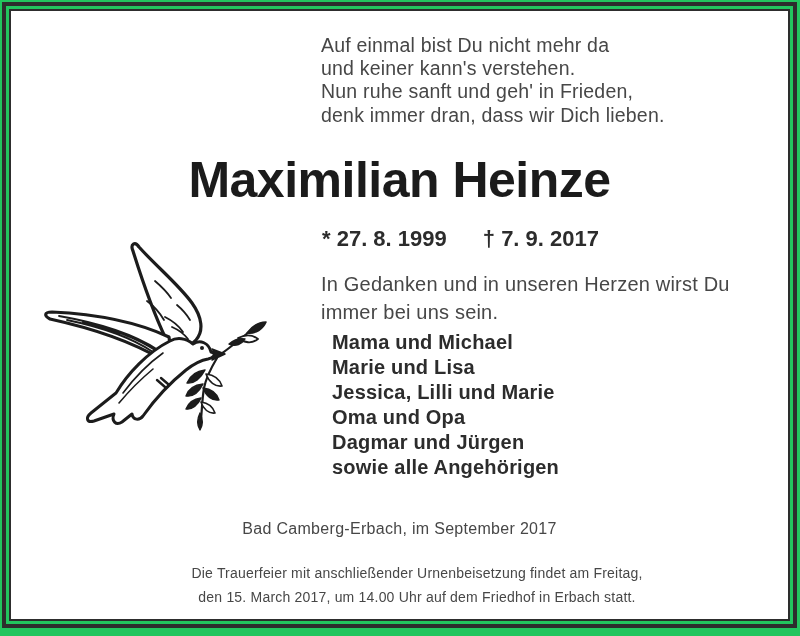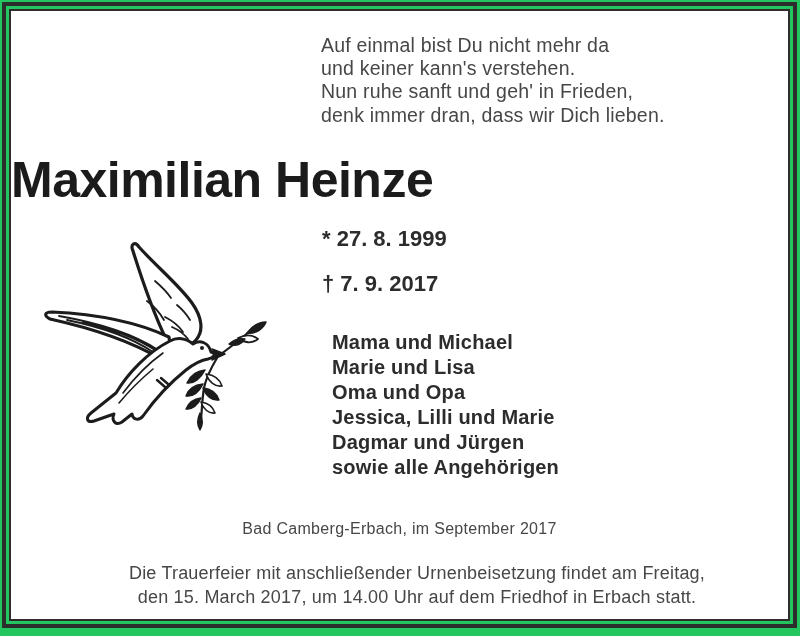--- a/index.html
+++ b/index.html
@@ -15,42 +15,42 @@
   .frame-inner {
     position:absolute; top:3px; left:3px; right:3px; bottom:3px;
     border:2px solid #2d2d2d; background:#ffffff;
   }
   .abs { position:absolute; }
   .verse {
     left:310px; top:23px;
     font-size:19.5px; line-height:23.2px; color:#474747; letter-spacing:0.2px;
   }
   .name {
-    left:0; right:0; top:140px; text-align:left;
+    left:0; right:0; top:140px; text-align:center;
     font-size:50px; font-weight:bold; color:#1b1b1b; letter-spacing:-0.5px;
   }
   .dates {
-    left:311px; top:215px; display:flex; gap:19px;
-    font-size:22px; font-weight:bold; color:#2c2c2c;flex-direction:column;
+    left:311px; top:215px; display:flex; gap:36px;
+    font-size:22px; font-weight:bold; color:#2c2c2c;
   }
   .tribute {
     left:310px; top:260px;
     font-size:20px; line-height:27.5px; color:#474747; letter-spacing:0.2px;
   }
   .mourners {
     left:310px; top:319px;
     font-size:20px; font-weight:bold; line-height:25px; color:#2c2c2c; letter-spacing:0.2px;margin-left:11px;
   }
   .place {
     left:0; right:0; top:509px; text-align:center;
     font-size:16px; color:#474747; letter-spacing:0.3px;
   }
   .funeral {
     left:0; right:0; top:551px; text-align:center;
-    font-size:18px; line-height:23.5px; color:#474747; letter-spacing:0.2px;padding-left:35px;
+    font-size:14px; line-height:23.5px; color:#474747; letter-spacing:0.2px;padding-left:35px;
   }
   .dove { left:20px; top:210px; }
 </style>
 </head>
 <body>
 
 <div class="page">
   <div class="frame-outer">
     <div class="frame-inner">
 
@@ -61,26 +61,30 @@
         <div>denk immer dran, dass wir Dich lieben.</div>
       </div>
 
       <div class="abs name">Maximilian Heinze</div>
 
       <div class="abs dates">
         <span>* 27. 8. 1999</span>
         <span>† 7. 9. 2017</span>
       </div>
 
+      <div class="abs tribute">
+        <div>In Gedanken und in unseren Herzen wirst Du</div>
+        <div>immer bei uns sein.</div>
+      </div>
 
       <div class="abs mourners">
         <div>Mama und Michael</div>
         <div>Marie und Lisa</div>
+        <div>Jessica, Lilli und Marie</div>
         <div>Oma und Opa</div>
-        <div>Jessica, Lilli und Marie</div>
         <div>Dagmar und Jürgen</div>
         <div>sowie alle Angehörigen</div>
       </div>
 
       <div class="abs place">Bad Camberg-Erbach, im September 2017</div>
 
       <div class="abs funeral">
         <div>Die Trauerfeier mit anschließender Urnenbeisetzung findet am Freitag,</div>
         <div>den 15. March 2017, um 14.00 Uhr auf dem Friedhof in Erbach statt.</div>
       </div>

